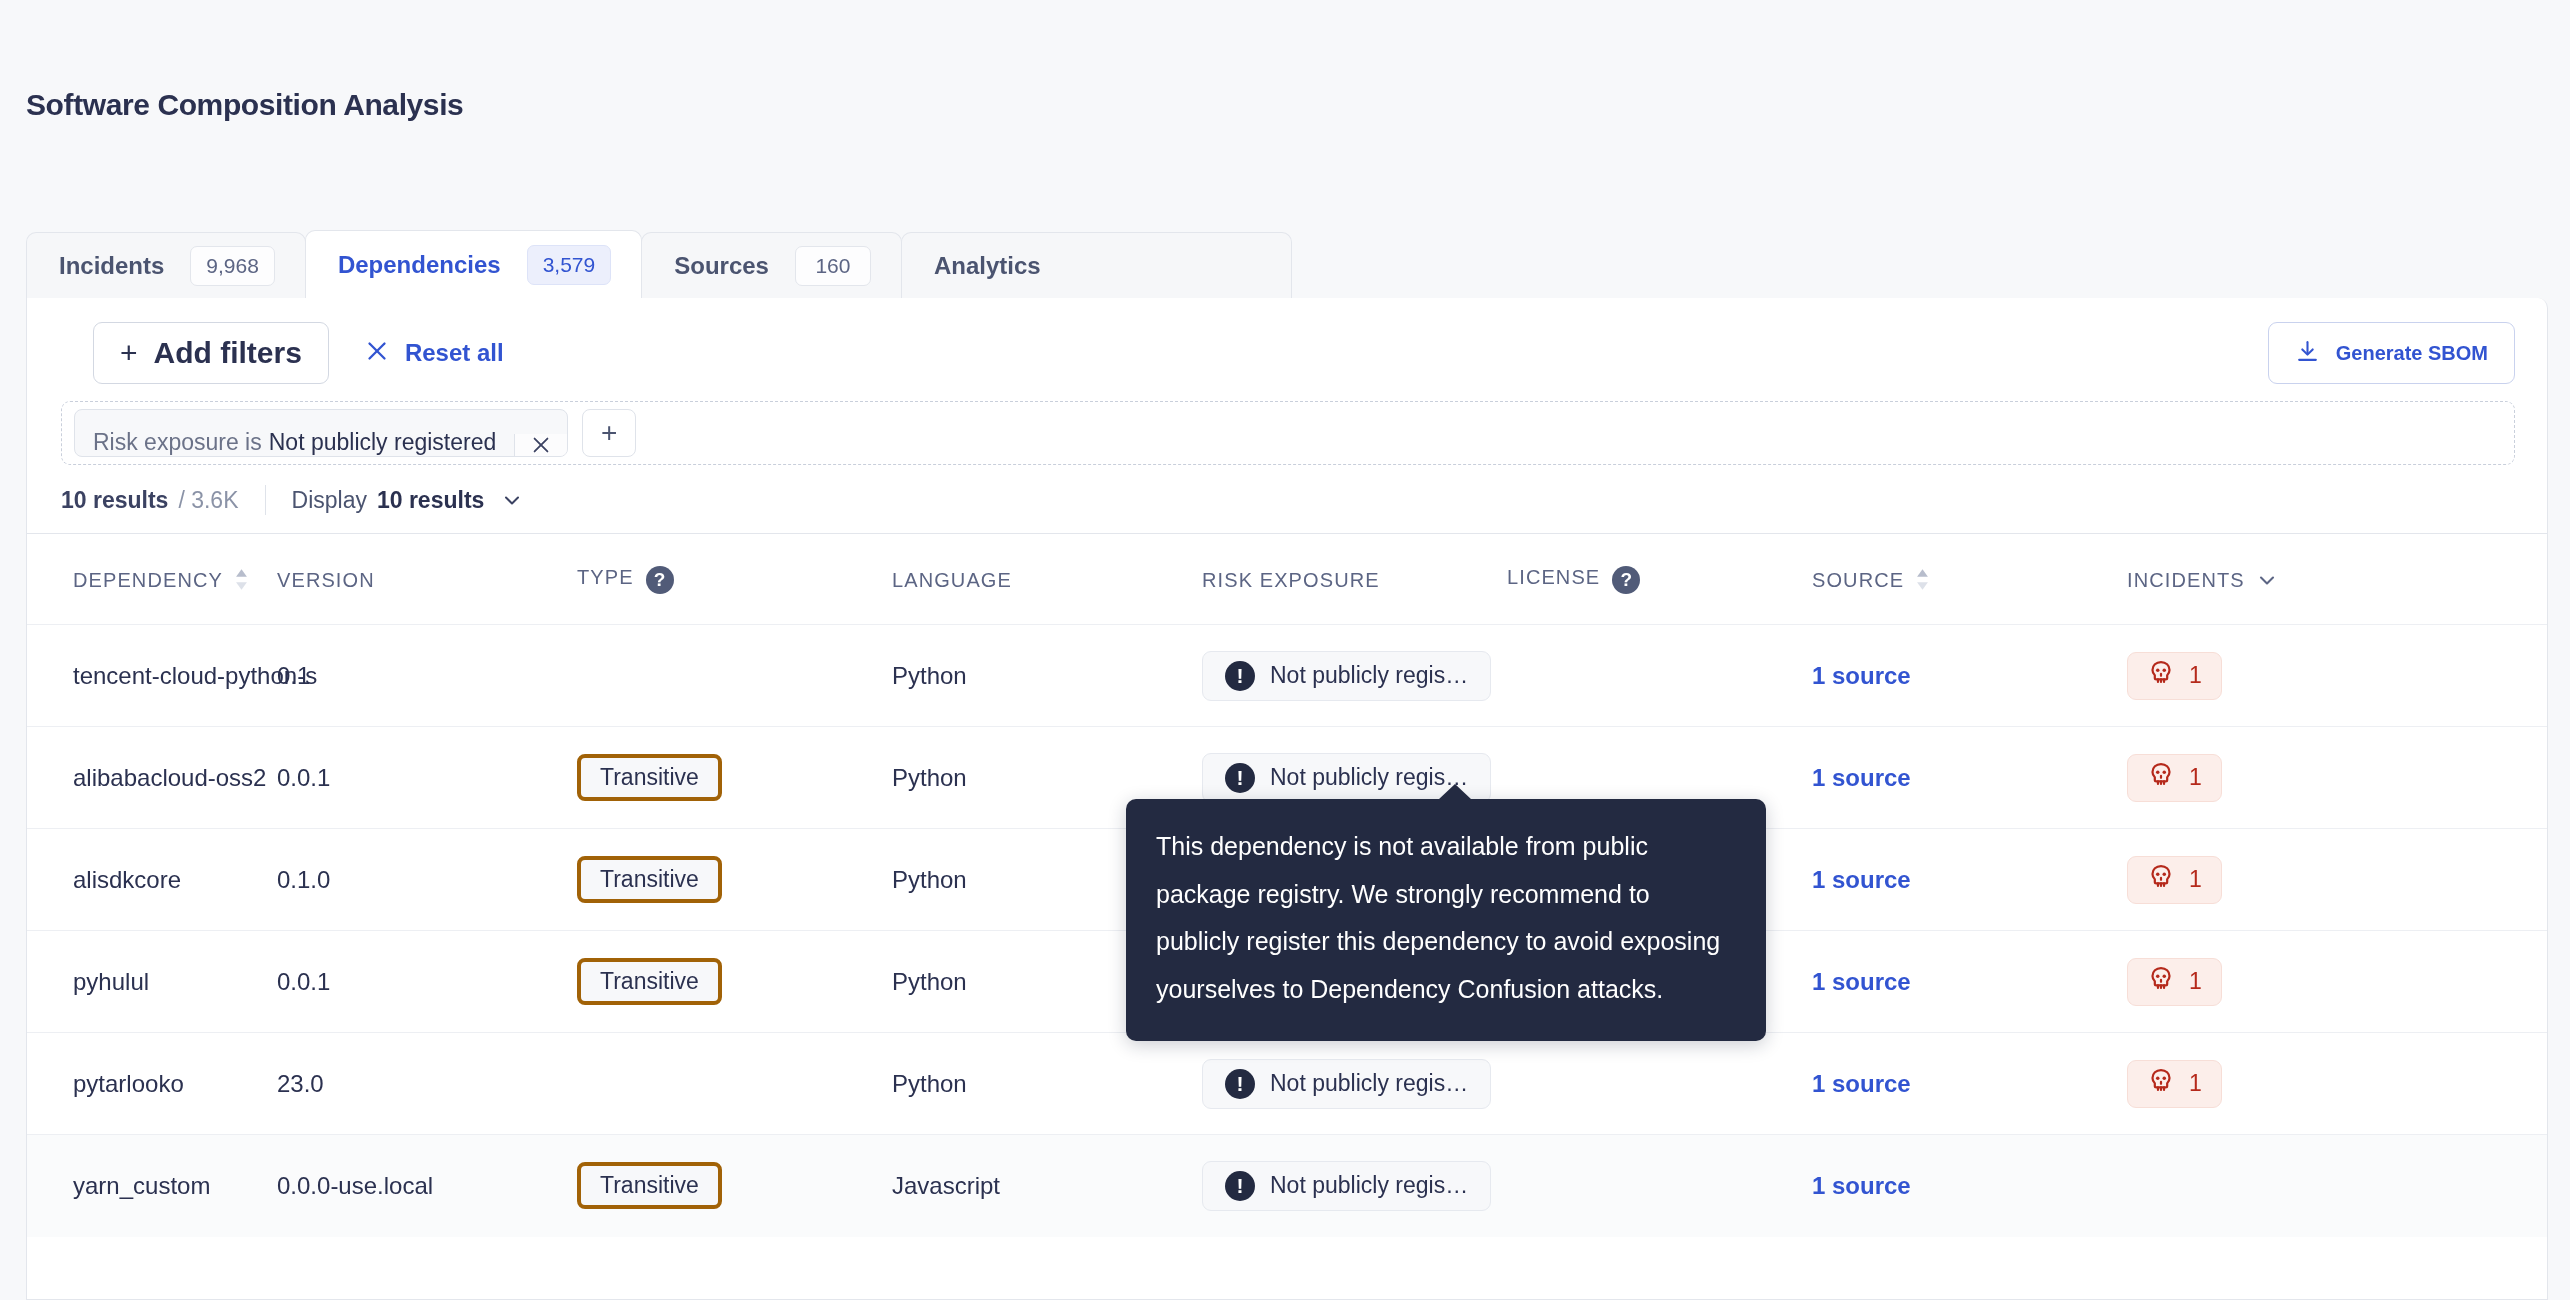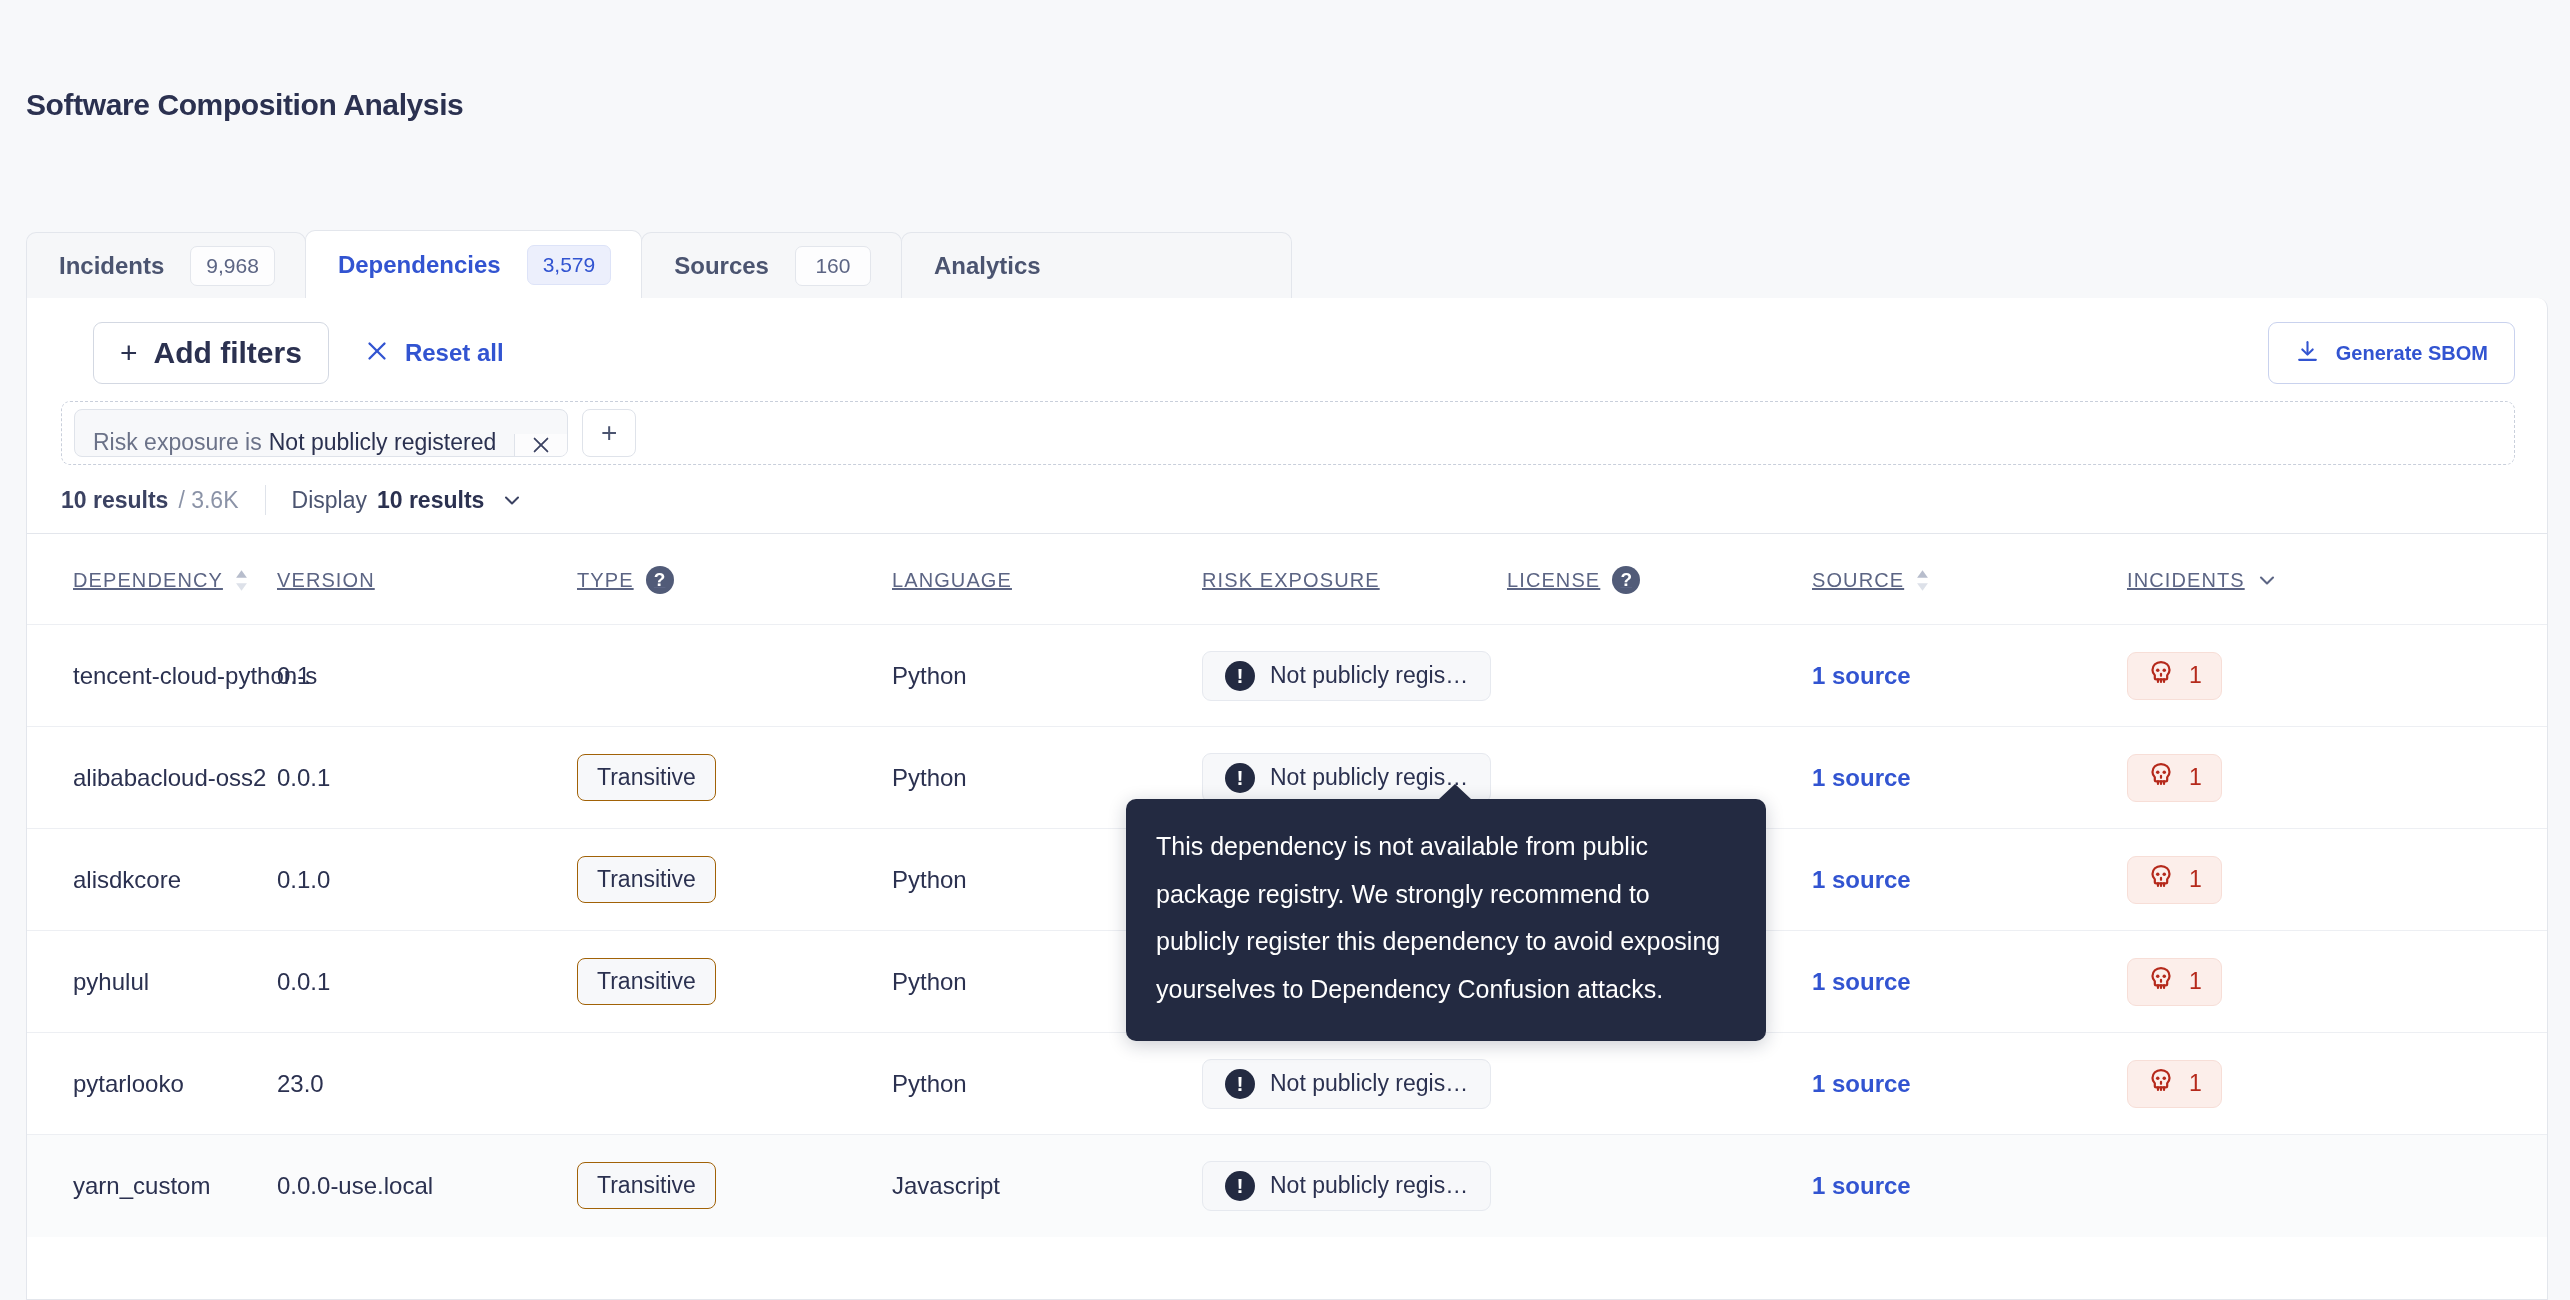--- a/index.html
+++ b/index.html
@@ -232,21 +232,21 @@
   table.grid th {
     text-align: left;
     font-size: 20px;
     font-weight: normal;
     color: #5c6584;
     letter-spacing: 1.1px;
     padding: 32px 0 30px 0;
     white-space: nowrap;
     vertical-align: middle;
   }
-  table.grid th .th-in { display: flex; align-items: center; gap: 12px; cursor: pointer; text-decoration: underline; }
+  table.grid th .th-in { display: flex; gap: 12px; cursor: pointer; }
   table.grid td {
     font-size: 24px;
     color: #2b3150;
     padding: 0;
     height: 102px;
     vertical-align: middle;
     border-top: 1px solid #edeff3;
     white-space: nowrap;
   }
   .c-dep   { width: 250px; padding-left: 46px !important; }
@@ -258,21 +258,21 @@
   .c-src   { width: 315px; }
   .c-inc   { width: auto; }
   th.c-dep { padding-left: 46px !important; }
 
   .row-hover td { background: #fafbfc; }
 
   .tag-transitive {
     display: inline-flex; align-items: center;
     height: 47px;
     padding: 0 19px;
-    border: 1px solid #a16207;
+    border: 4px solid #a16207;
     border-radius: 8px;
     background: #f7f8fa;
     font-size: 23px;
     color: #2b3150;
     cursor: pointer;
   }
 
   .risk-pill {
     display: inline-flex; align-items: center; gap: 15px;
     height: 50px;

